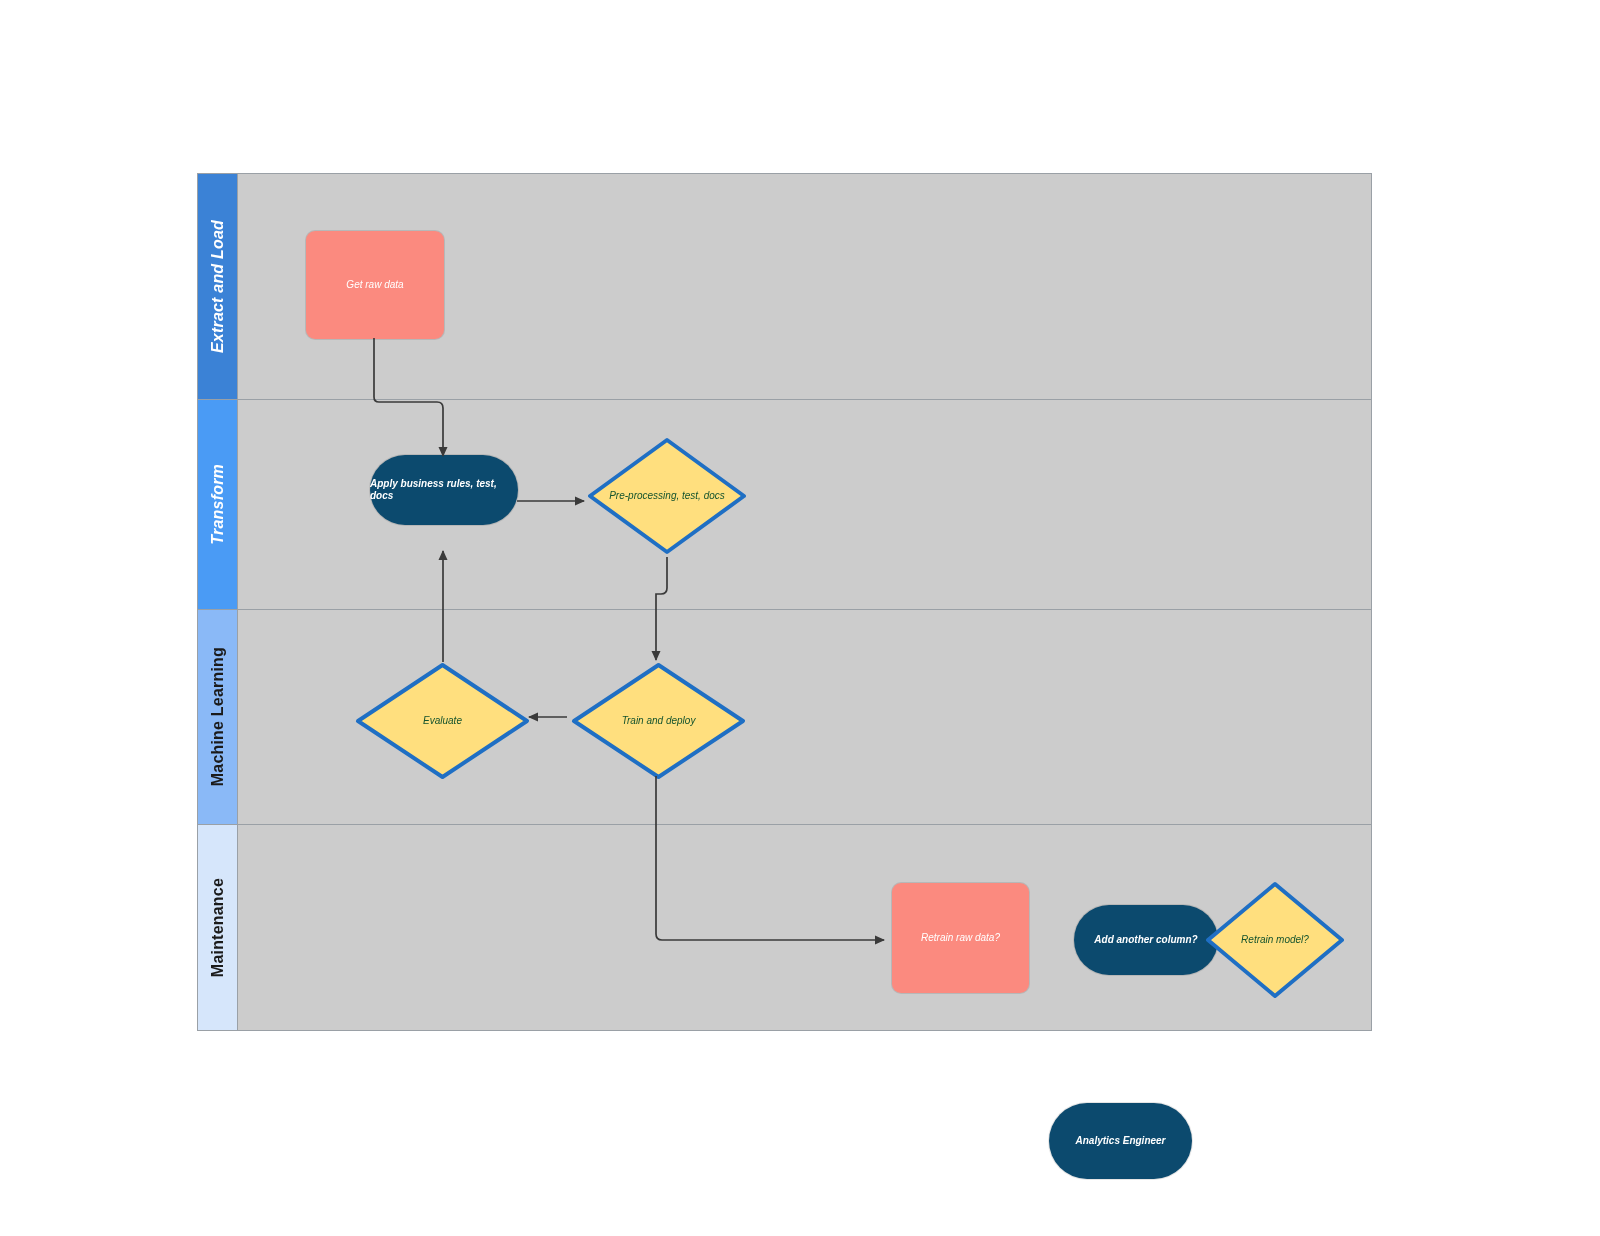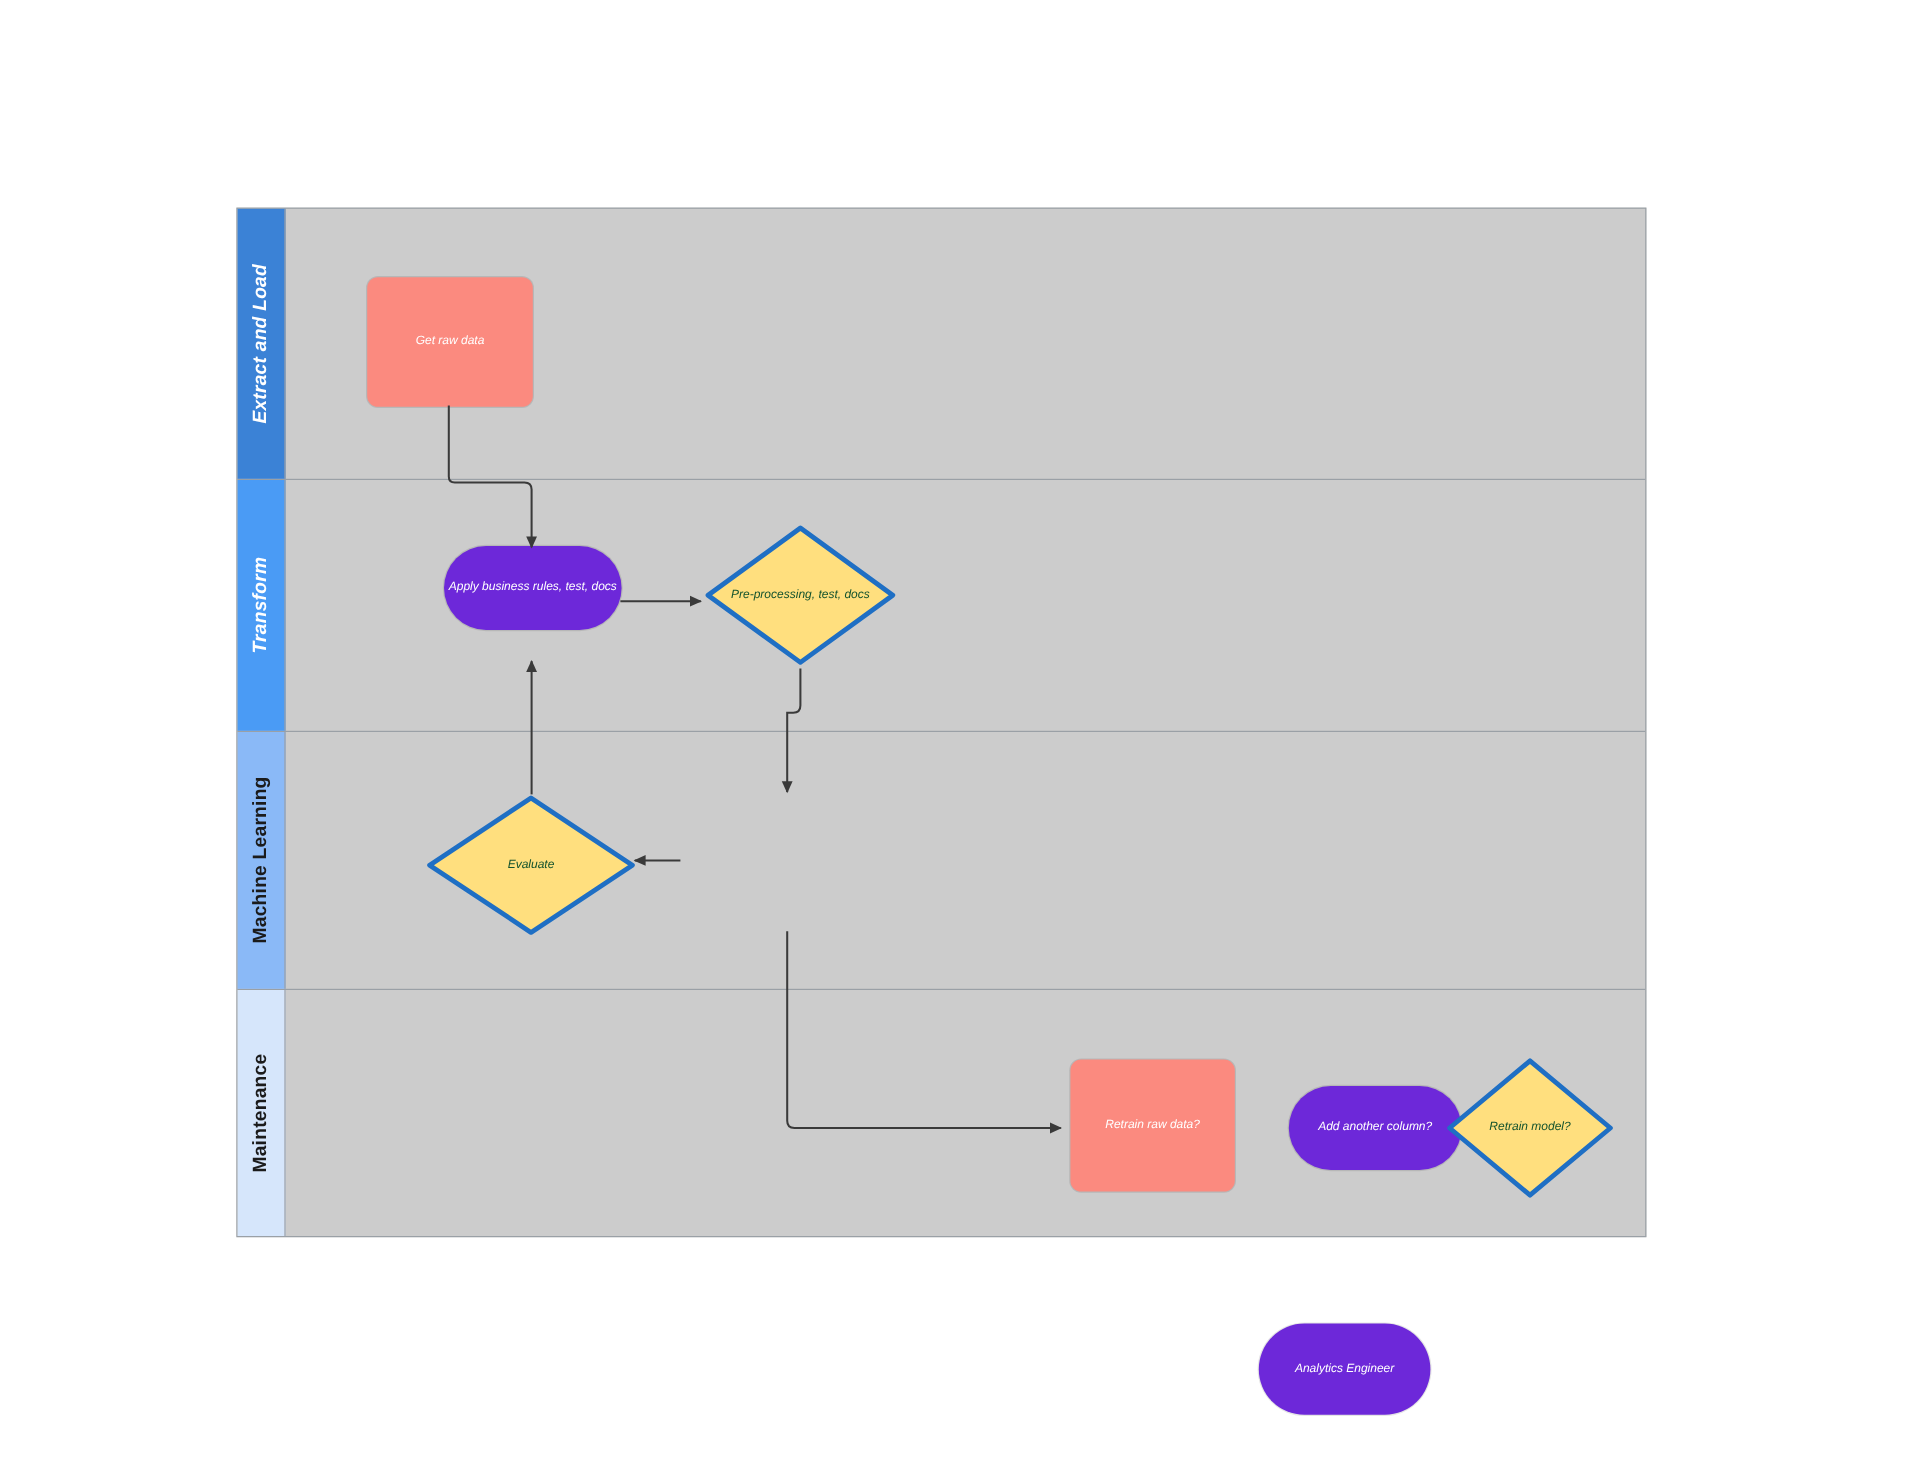--- a/index.html
+++ b/index.html
@@ -26,22 +26,22 @@
     font-size:16px;font-weight:bold;letter-spacing:.2px;white-space:nowrap;
   }
   .lane-body{position:absolute;left:40px;right:0;top:0;bottom:0;}
 
   
   .node{position:absolute;box-sizing:border-box;display:flex;
         align-items:center;justify-content:center;text-align:left;
         font-style:italic;font-size:10px;line-height:1.22;}
   .rect{background:#fb8a7f;color:#ffffff;border-radius:9px;
         box-shadow:0 0 0 1px rgba(0,0,0,.10);}
-  .stadium{background:#6d28d9;color:#ffffff;border-radius:999px;
-        box-shadow:0 0 0 1px rgba(0,0,0,.10);}
+  .stadium{background:#0c4a6e;color:#ffffff;border-radius:999px;
+        box-shadow:0 0 0 1px rgba(0,0,0,.10);font-weight:bold;}
   .diamond{color:#14532d;}
   .diamond .dshape{position:absolute;left:0;top:0;width:100%;height:100%;}
   .diamond .dlabel{position:relative;z-index:2;padding:0 6px;}
 
   
   #wires{position:absolute;left:0;top:0;width:1600px;height:1236px;
          pointer-events:none;}
 
   
   #legend{position:absolute;left:880px;top:1088px;width:500px;height:100px;}
@@ -90,20 +90,26 @@
       </div>
       <div class="lane-body">
 
         <div class="node diamond" style="left:117px;top:52px;width:175px;height:118px;">
           <svg class="dshape" viewBox="0 0 175 118" preserveAspectRatio="none">
             <polygon points="87.5,3 172,59 87.5,115 3,59" fill="#ffdf7e" stroke="#1f6fc4" stroke-width="4" stroke-linejoin="round"></polygon>
           </svg>
           <span class="dlabel">Evaluate</span>
         </div>
 
+        <div class="node diamond" style="left:333px;top:52px;width:175px;height:118px;">
+          <svg class="dshape" viewBox="0 0 175 118" preserveAspectRatio="none">
+            <polygon points="87.5,3 172,59 87.5,115 3,59" fill="#ffdf7e" stroke="#1f6fc4" stroke-width="4" stroke-linejoin="round"></polygon>
+          </svg>
+          <span class="dlabel">Train and deploy</span>
+        </div>
 
       </div>
     </div>
 
     <div class="lane" style="height:205px;">
       <div class="lane-head" style="background:#d6e6fb;">
         <span style="color:#1b1b1b;">Maintenance</span>
       </div>
       <div class="lane-body">
 

